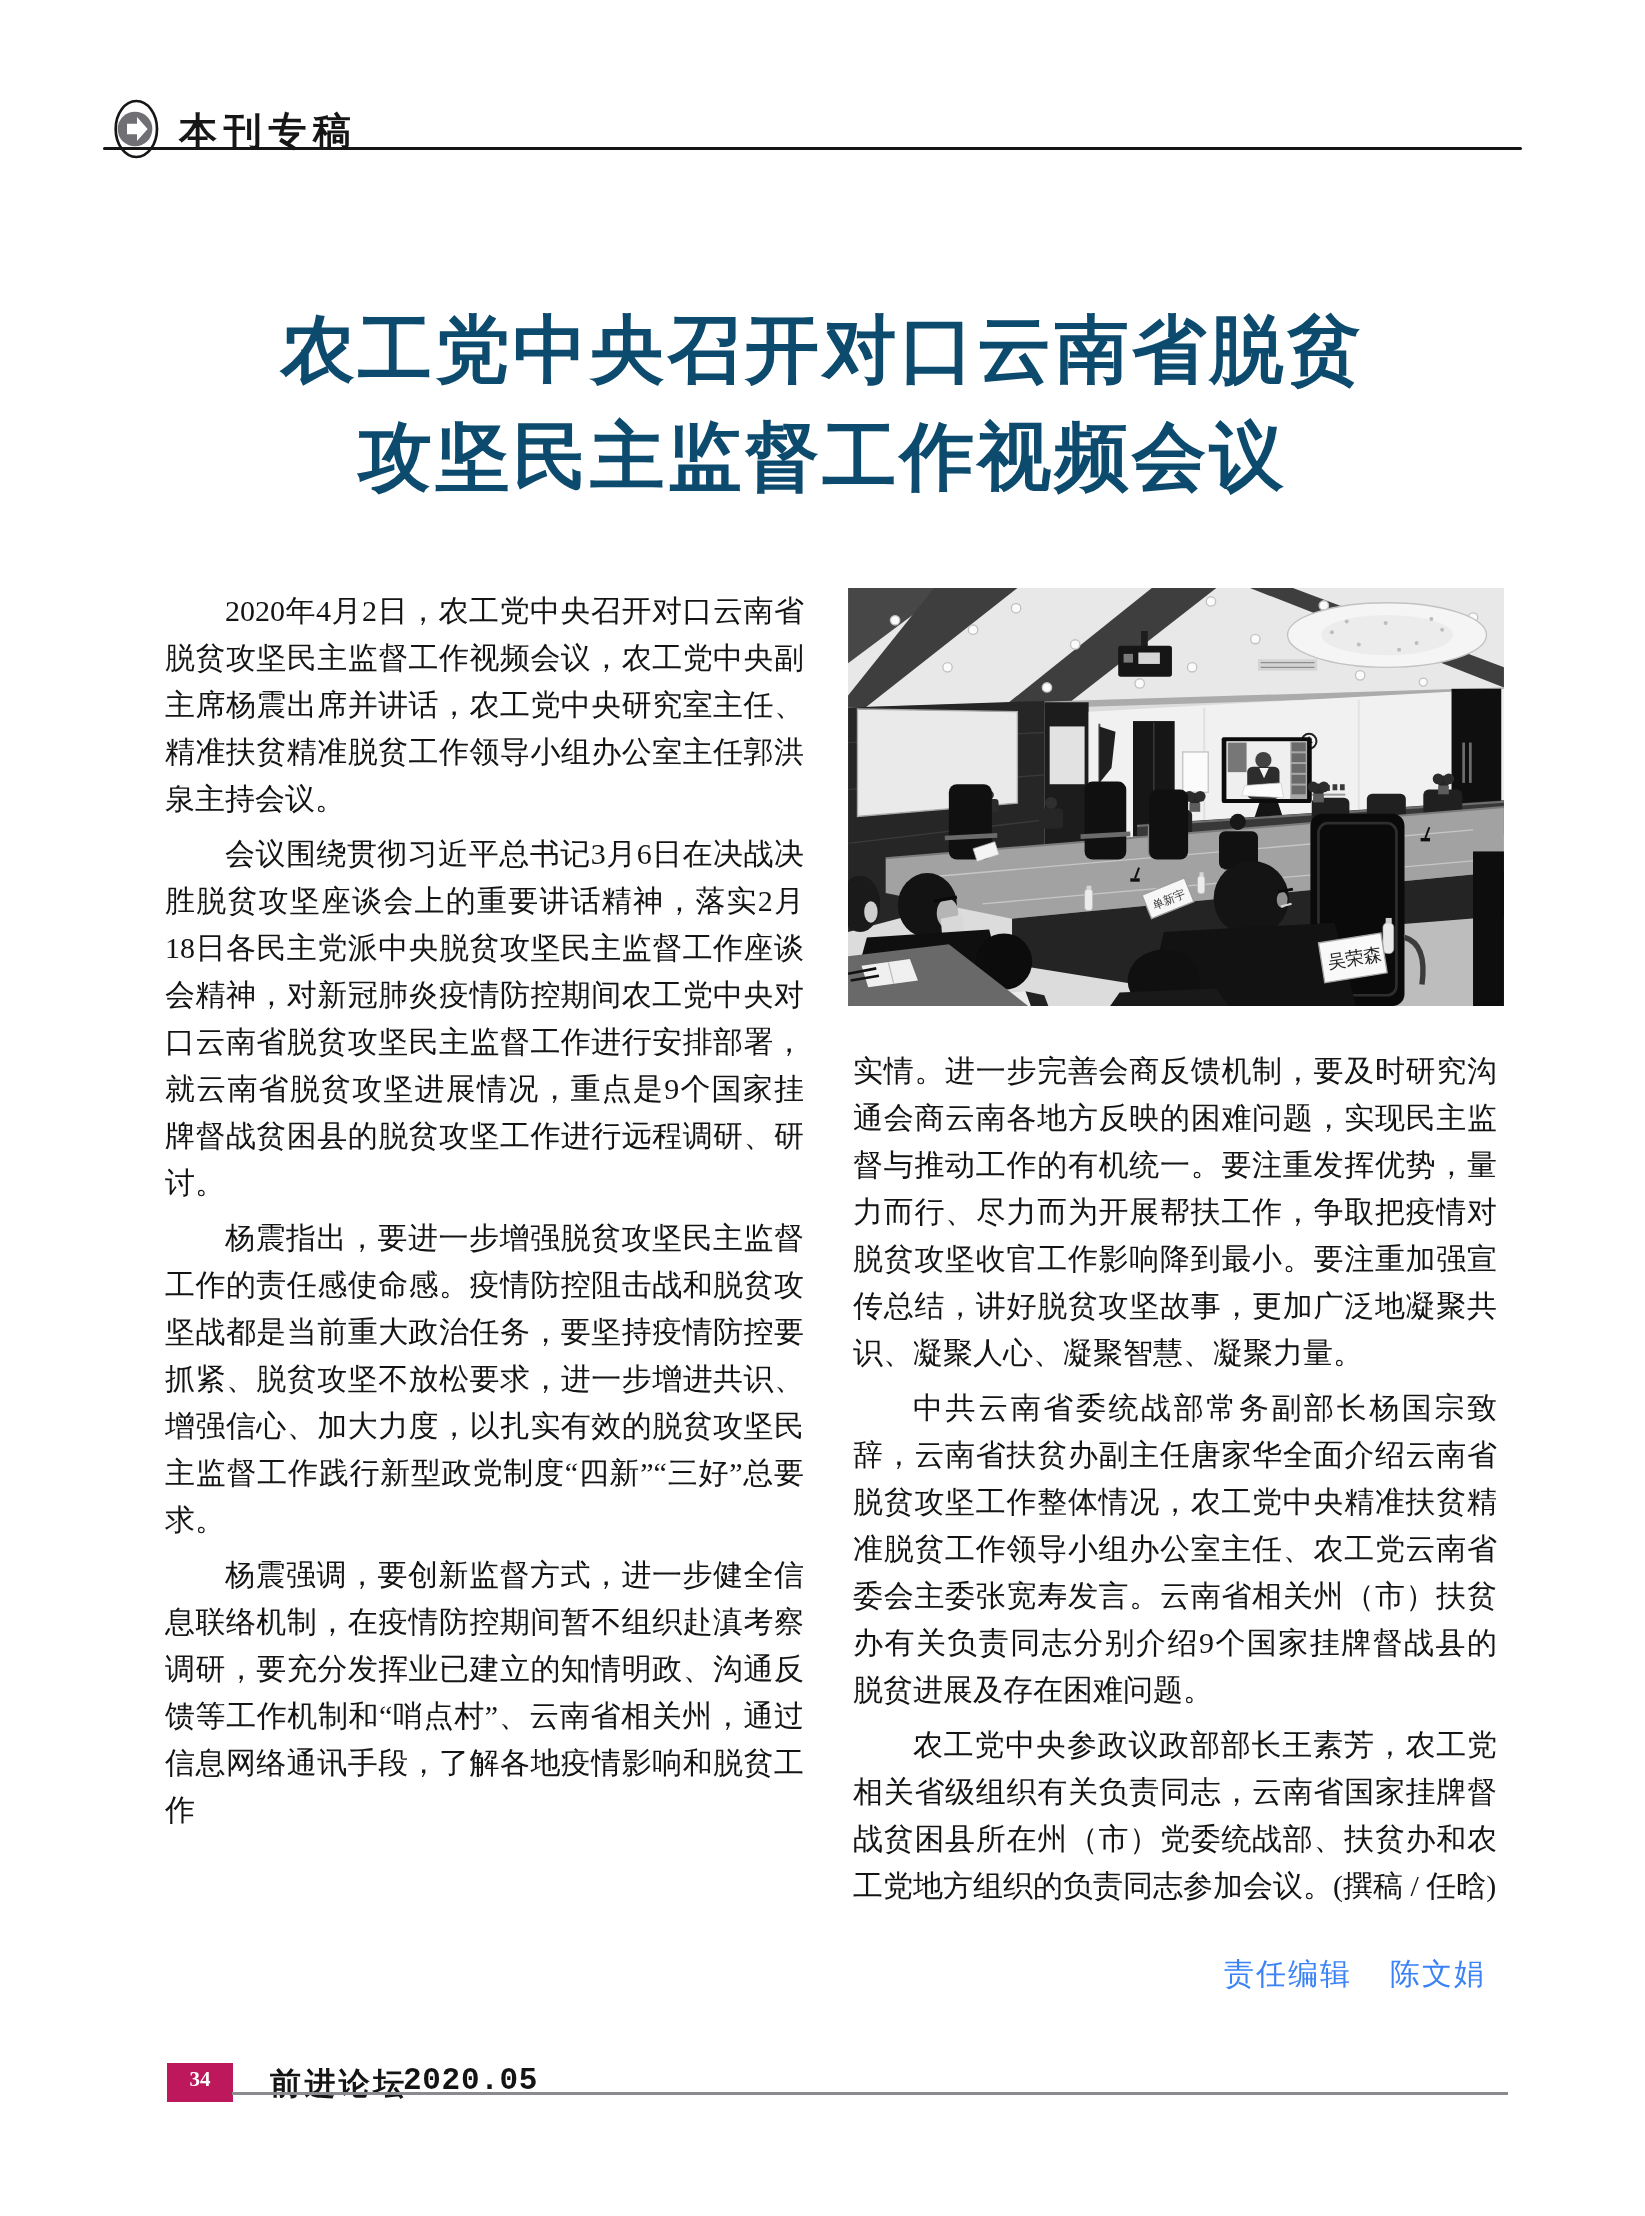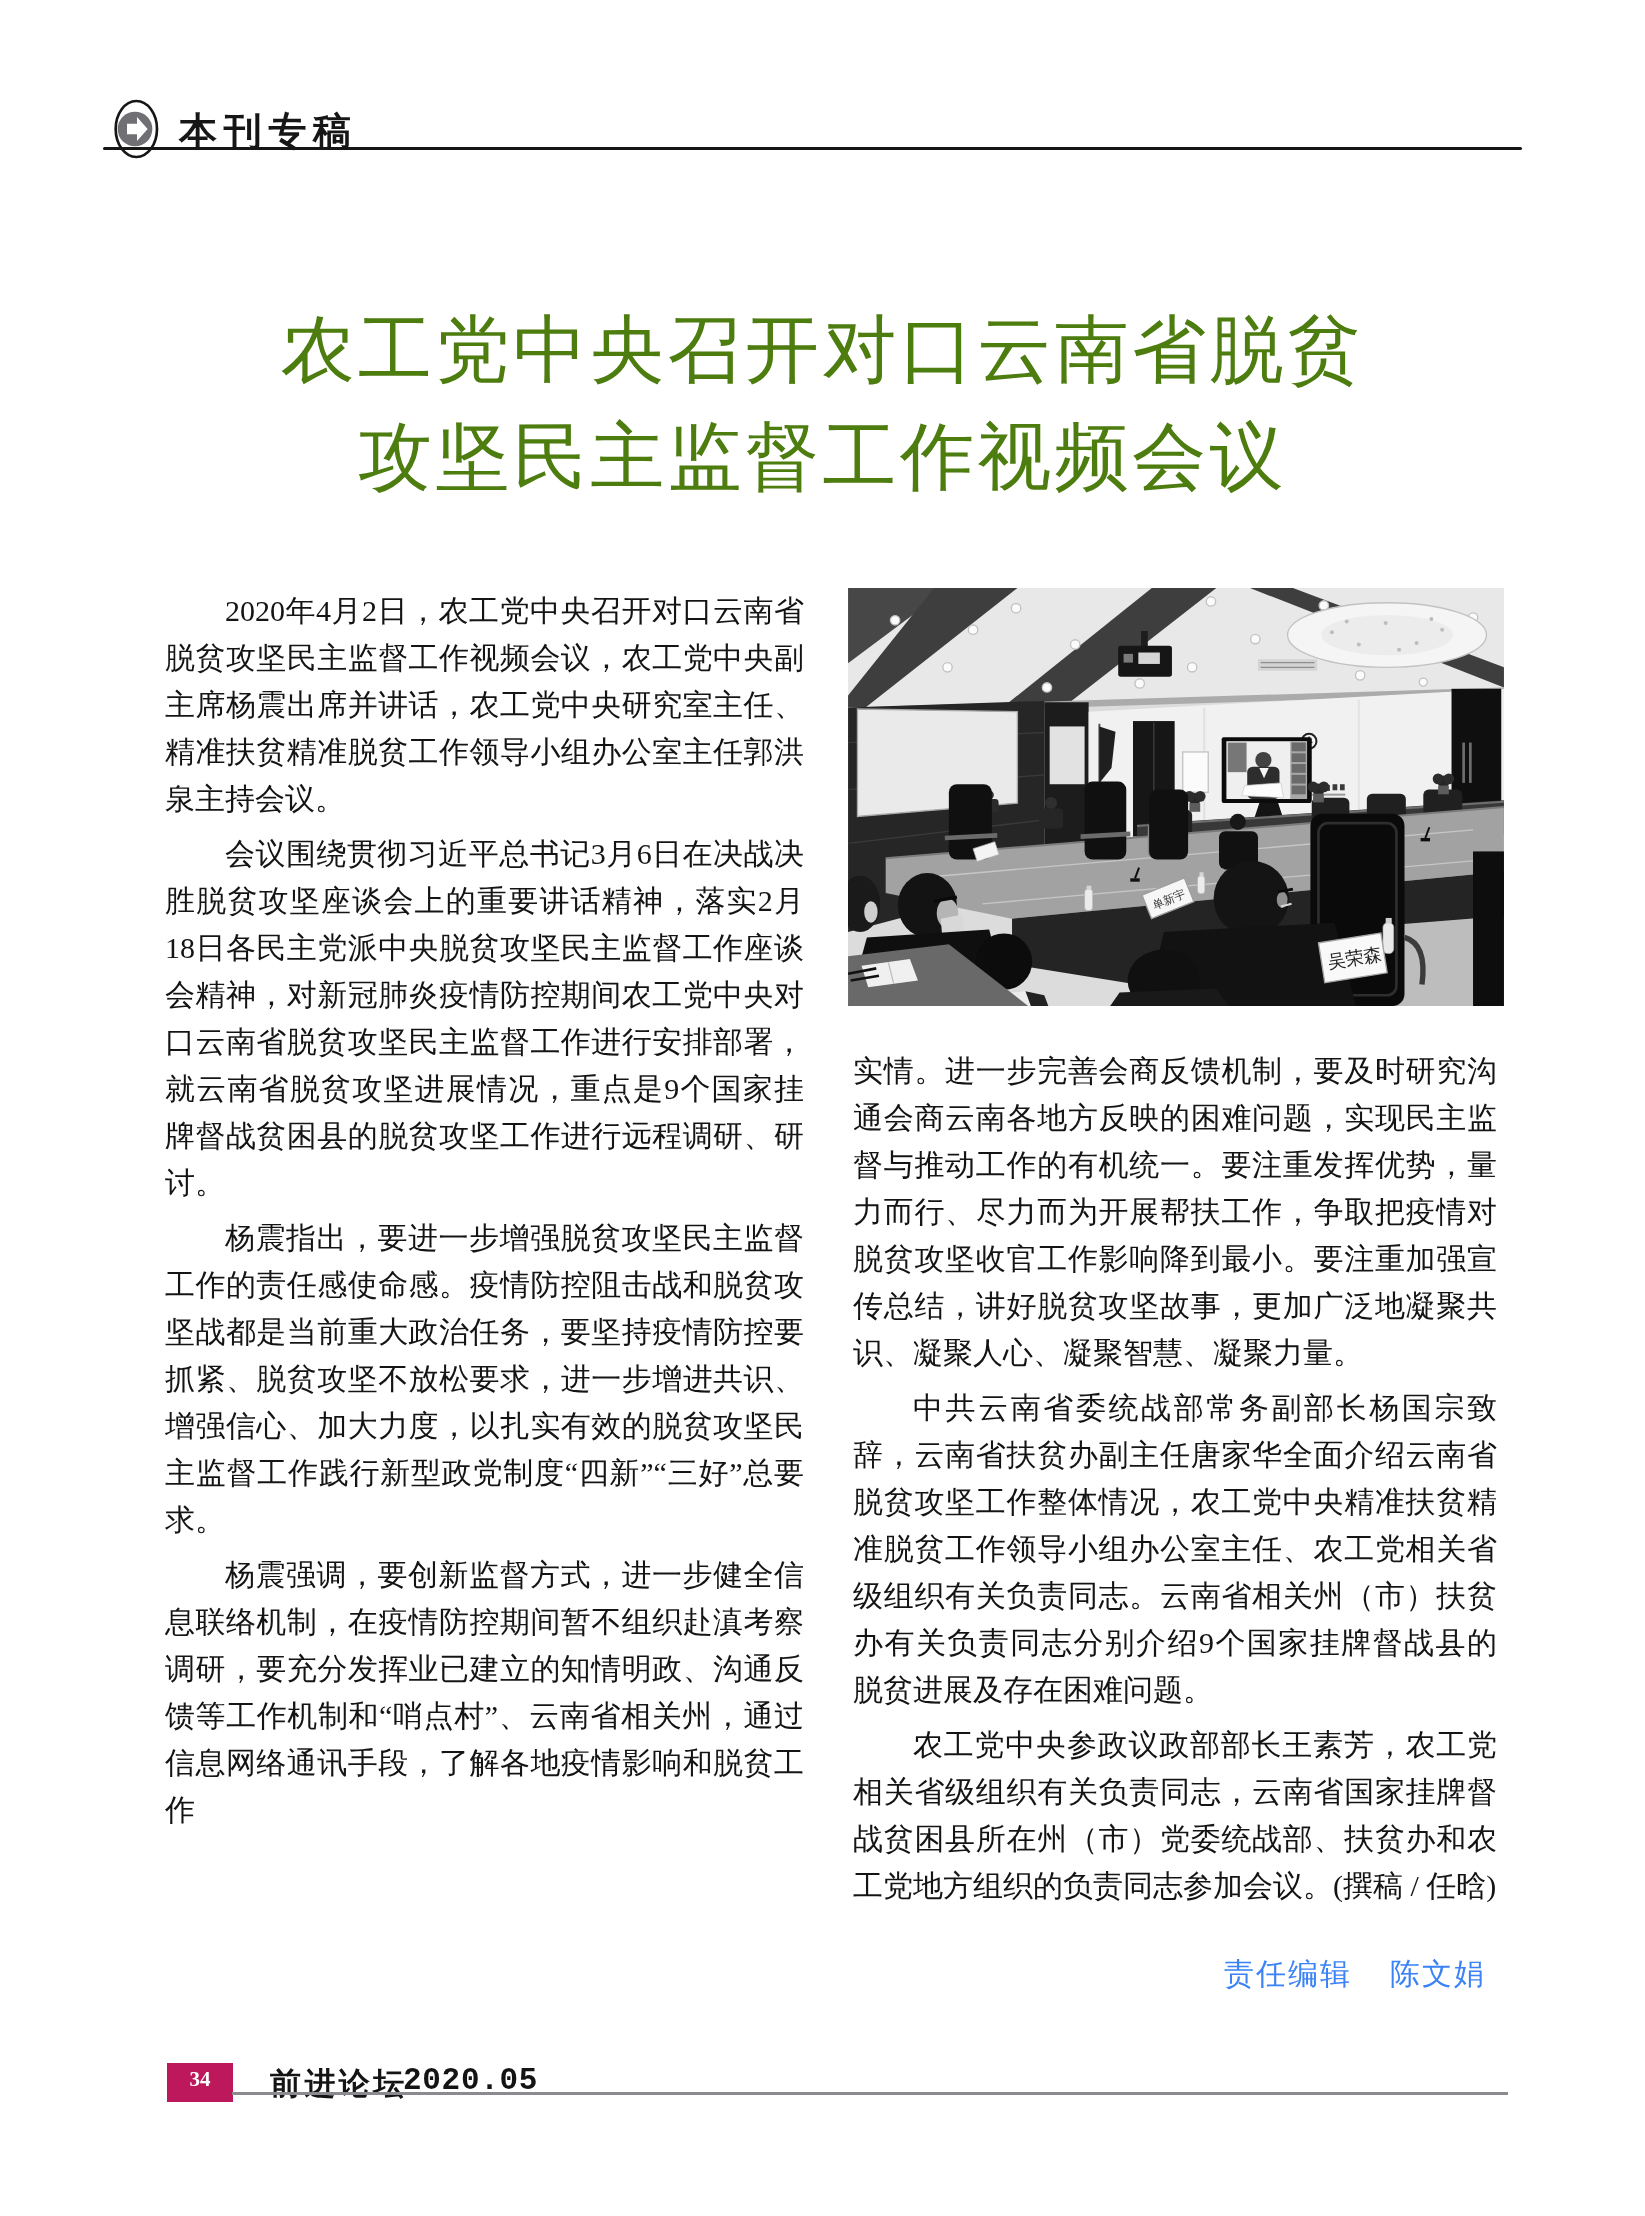--- a/index.html
+++ b/index.html
@@ -20,22 +20,22 @@
   }
   .header-line{
     position:absolute;left:103px;top:147px;width:1419px;height:2.7px;
     background:#161616;border-radius:2px;
   }
   
   .article-title{
     position:absolute;left:0;top:296px;width:1645px;
     text-align:center;
     font-family:"Liberation Sans","DejaVu Sans",sans-serif;
-    font-weight:400;font-size:74px;line-height:107px;letter-spacing:3.4px;
-    color:#4d7c0f;
+    font-weight:700;font-size:74px;line-height:107px;letter-spacing:3.4px;
+    color:#0c4a6e;
   }
   
   .col{
     position:absolute;width:655px;
     font-size:30px;line-height:47px;
     text-align:justify;color:#141414;
   }
   .col-left{left:157px;top:579px;}
   .col-right{left:845px;top:1039px;width:660px;}
   p.bp{margin:8px;text-indent:2em;}
@@ -343,21 +343,21 @@
         <g transform="translate(700,528) rotate(-9)">
           <rect x="0" y="0" width="94" height="60" fill="#f9f9f9" stroke="#a5a5a5" stroke-width="2"></rect>
           <text x="9" y="40" font-family="Liberation Sans, sans-serif" font-size="27" fill="#222222">吴荣森</text>
         </g>
       </g>
     </svg>
   </div>
 
   <div class="col col-right">
     <p class="bp cont">实情。进一步完善会商反馈机制，要及时研究沟通会商云南各地方反映的困难问题，实现民主监督与推动工作的有机统一。要注重发挥优势，量力而行、尽力而为开展帮扶工作，争取把疫情对脱贫攻坚收官工作影响降到最小。要注重加强宣传总结，讲好脱贫攻坚故事，更加广泛地凝聚共识、凝聚人心、凝聚智慧、凝聚力量。</p>
-    <p class="bp">中共云南省委统战部常务副部长杨国宗致辞，云南省扶贫办副主任唐家华全面介绍云南省脱贫攻坚工作整体情况，农工党中央精准扶贫精准脱贫工作领导小组办公室主任、农工党相关省级组织有关负责同志。云南省相关州（市）扶贫办有关负责同志分别介绍9个国家挂牌督战县的脱贫进展及存在困难问题。</p>
+    <p class="bp">中共云南省委统战部常务副部长杨国宗致辞，云南省扶贫办副主任唐家华全面介绍云南省脱贫攻坚工作整体情况，农工党中央精准扶贫精准脱贫工作领导小组办公室主任、农工党云南省委会主委张宽寿发言。云南省相关州（市）扶贫办有关负责同志分别介绍9个国家挂牌督战县的脱贫进展及存在困难问题。</p>
     <p class="bp">农工党中央参政议政部部长王素芳，农工党相关省级组织有关负责同志，云南省国家挂牌督战贫困县所在州（市）党委统战部、扶贫办和农工党地方组织的负责同志参加会议。(撰稿 / 任晗)</p>
   </div>
 
   <div class="editor-line">
     <span>责任编辑</span><span class="editor-name">陈文娟</span>
   </div>
 
   <div class="footer-box">34</div>
   <div class="footer-journal">前进论坛</div>
   <div class="footer-issue">2020.05</div>

